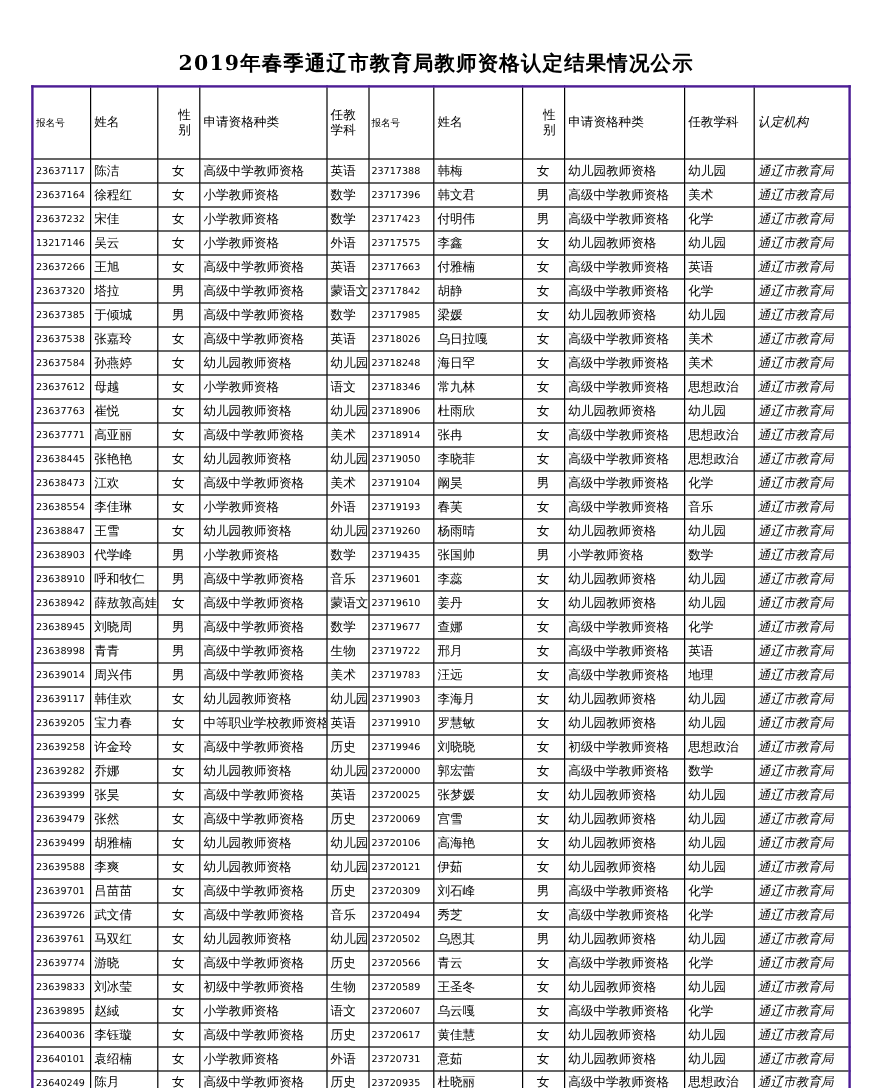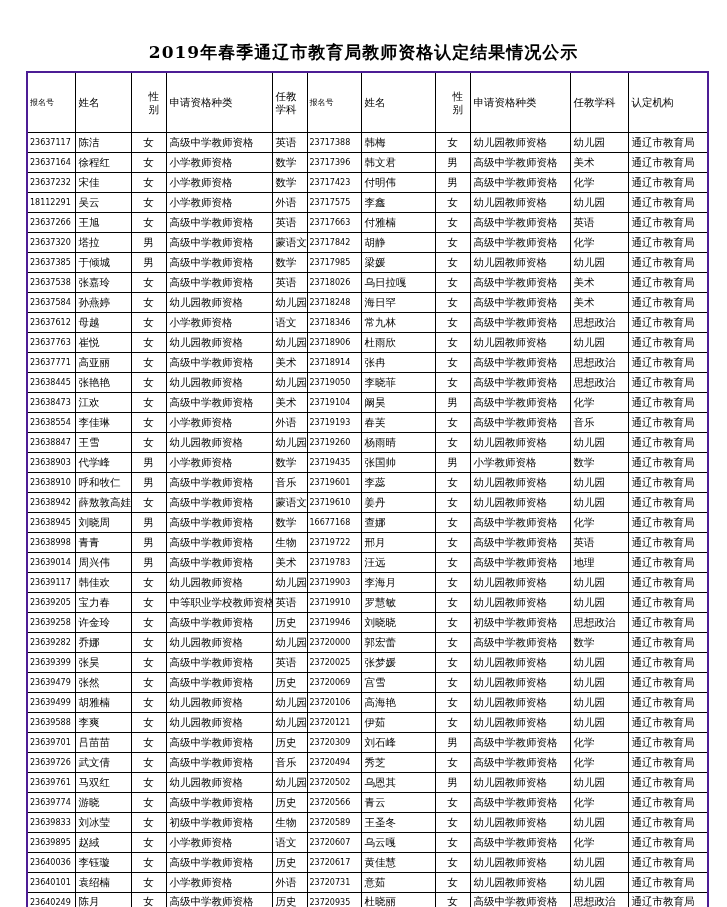--- a/index.html
+++ b/index.html
@@ -57,21 +57,21 @@
   .c-lname { width: 56px; }
   .c-lgen  { width: 22px; }
   .c-lqual { width: 106px; }
   .c-lsubj { width: 35px; }
   
   .c-rreg  { width: 54px; }
   .c-rname { width: 74px; }
   .c-rgen  { width: 21px; }
   .c-rqual { width: 100px; }
   .c-rsubj { width: 58px; }
-  .c-rorg  { width: 80px; }
+  .c-rorg  { width: 80px; font-style: italic; }
   
   td.c-lreg, td.c-rreg, th.c-lreg, th.c-rreg {
     font-family: "DejaVu Sans", sans-serif;
     font-size: 8px;
     padding: 0 1px 0 2px;
     letter-spacing: 0;
   }
   td.c-lgen, td.c-rgen { text-align: center; padding: 0 1px; }
   th.c-lgen, th.c-rgen { text-align: center; padding: 17px; }
   td.c-lqual, td.c-rqual { padding: 0 1px 0 3px; }
@@ -131,21 +131,21 @@
           <td class="c-lqual">小学教师资格</td>
           <td class="c-lsubj">数学</td>
           <td class="c-rreg">23717423</td>
           <td class="c-rname">付明伟</td>
           <td class="c-rgen">男</td>
           <td class="c-rqual">高级中学教师资格</td>
           <td class="c-rsubj">化学</td>
           <td class="c-rorg">通辽市教育局</td>
         </tr>
         <tr>
-          <td class="c-lreg">18112291</td>
+          <td class="c-lreg">13217146</td>
           <td class="c-lname">吴云</td>
           <td class="c-lgen">女</td>
           <td class="c-lqual">小学教师资格</td>
           <td class="c-lsubj">外语</td>
           <td class="c-rreg">23717575</td>
           <td class="c-rname">李鑫</td>
           <td class="c-rgen">女</td>
           <td class="c-rqual">幼儿园教师资格</td>
           <td class="c-rsubj">幼儿园</td>
           <td class="c-rorg">通辽市教育局</td>
@@ -344,21 +344,21 @@
           <td class="c-rqual">幼儿园教师资格</td>
           <td class="c-rsubj">幼儿园</td>
           <td class="c-rorg">通辽市教育局</td>
         </tr>
         <tr>
           <td class="c-lreg">23638945</td>
           <td class="c-lname">刘晓周</td>
           <td class="c-lgen">男</td>
           <td class="c-lqual">高级中学教师资格</td>
           <td class="c-lsubj">数学</td>
-          <td class="c-rreg">16677168</td>
+          <td class="c-rreg">23719677</td>
           <td class="c-rname">查娜</td>
           <td class="c-rgen">女</td>
           <td class="c-rqual">高级中学教师资格</td>
           <td class="c-rsubj">化学</td>
           <td class="c-rorg">通辽市教育局</td>
         </tr>
         <tr>
           <td class="c-lreg">23638998</td>
           <td class="c-lname">青青</td>
           <td class="c-lgen">男</td>

